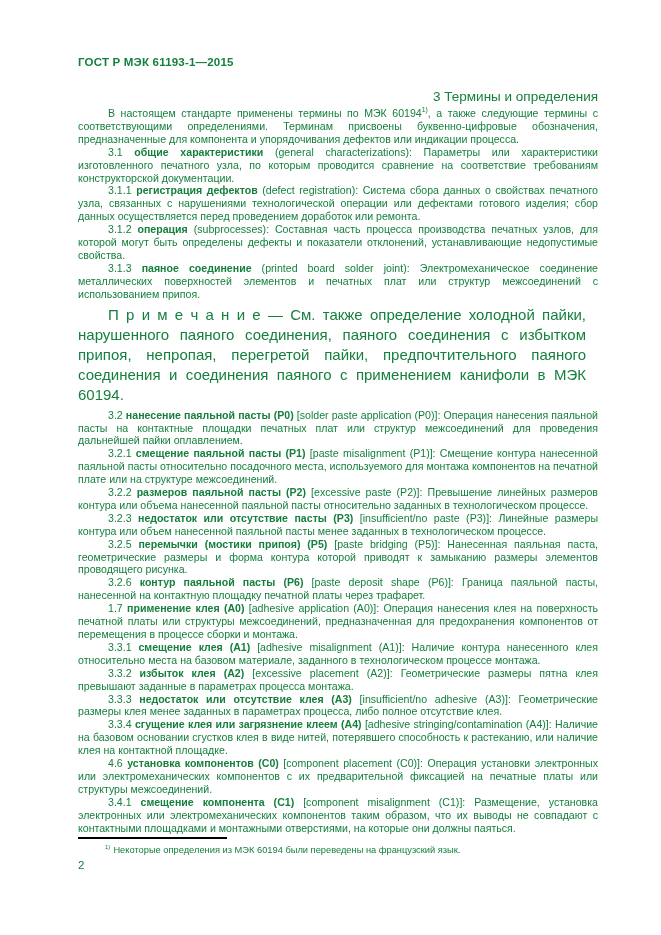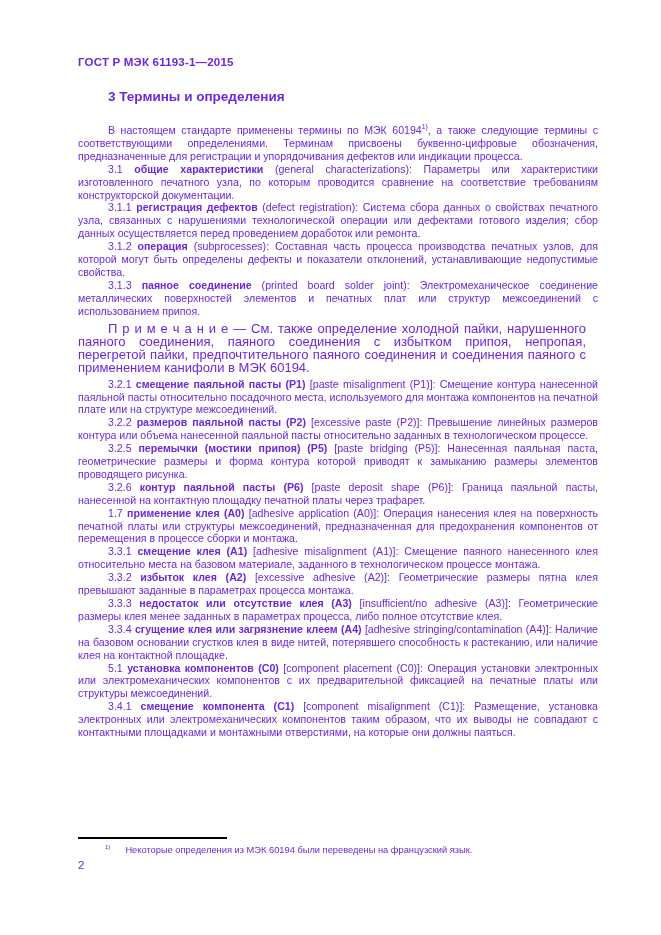--- a/index.html
+++ b/index.html
@@ -9,46 +9,47 @@
     background: #ffffff;
   }
   .page {
     position: relative;
     width: 661px;
     height: 935px;
     background: #ffffff;
     box-sizing: border-box;
     padding: 56px 63px 0 78px;
     font-family: "Liberation Sans", sans-serif;
-    color: #6d28d9;
+    color: #15803d;
     overflow: hidden;
   }
   .running-header {
     font-weight: bold;
     font-size: 11.5px;
     letter-spacing: 0.2px;
     margin: 0 0 0 0;
   }
   .section-title {
     font-size: 13.5px;
-    font-weight: bold;
-    margin: 21px 0 20px 30px;
+    font-weight: normal;
+    margin: 21px 0 3px 30px;
+    text-align: right;
   }
   #doc-body p {
     margin: 0;
     font-size: 10.6px;
     line-height: 12.9px;
     text-align: justify;
     text-indent: 30px;
     hyphens: auto;
     -webkit-hyphens: auto;
   }
   #doc-body p.note {
-    font-size: 13px;
-    line-height: 13px;
+    font-size: 15px;
+    line-height: 20px;
     margin: 4px 12px 4px 0;
   }
   .b { font-weight: bold; }
   sup.fnref {
     font-size: 0.65em;
     line-height: 0;
     vertical-align: super;
   }
   .footer {
     position: absolute;
@@ -60,52 +61,54 @@
     width: 149px;
     height: 2px;
     background: #000000;
     margin: 0 0 6px 0;
   }
   .footnote {
     font-size: 9.3px;
     line-height: 11.3px;
     padding-left: 27px;
   }
-  .footnote .fn-text { margin-left: 15px; text-align: center; }
+  .footnote .fn-text { margin-left: 3px; text-align: center; }
   .page-number {
     font-size: 11.5px;
     margin-top: 3px;
   }
 </style>
 </head>
 <body>
 
 <div class="page">
 
   <div class="running-header">ГОСТ Р МЭК 61193-1—2015</div>
 
   <h1 class="section-title">3 Термины и определения</h1>
 
   <div id="doc-body">
-      <p class="body"><span>В настоящем стандарте применены термины по МЭК 60194</span><sup class="fnref">1)</sup><span>, а также следующие термины с соответствующими определениями. Терминам присвоены буквенно-цифровые обозначения, предназначенные для регистрации и упорядочивания дефектов или индикации процесса.</span></p>
+      <p class="body"><span>В настоящем стандарте применены термины по МЭК 60194</span><sup class="fnref">1)</sup><span>, а также следующие термины с соответствующими определениями. Терминам присвоены буквенно-цифровые обозначения, предназначенные для компонента и упорядочивания дефектов или индикации процесса.</span></p>
       <p class="body"><span>3.1 </span><span class="b">общие характеристики</span><span> (general characterizations): Параметры или характеристики изготовленного печатного узла, по которым проводится сравнение на соответствие требованиям конструкторской документации.</span></p>
       <p class="body"><span>3.1.1 </span><span class="b">регистрация дефектов</span><span> (defect registration): Система сбора данных о свойствах печатного узла, связанных с нарушениями технологической операции или дефектами готового изделия; сбор данных осуществляется перед проведением доработок или ремонта.</span></p>
       <p class="body"><span>3.1.2 </span><span class="b">операция</span><span> (subprocesses): Составная часть процесса производства печатных узлов, для которой могут быть определены дефекты и показатели отклонений, устанавливающие недопустимые свойства.</span></p>
       <p class="body"><span>3.1.3 </span><span class="b">паяное соединение</span><span> (printed board solder joint): Электромеханическое соединение металлических поверхностей элементов и печатных плат или структур межсоединений с использованием припоя.</span></p>
       <p class="note"><span>П р и м е ч а н и е — См. также определение холодной пайки, нарушенного паяного соединения, паяного соединения с избытком припоя, непропая, перегретой пайки, предпочтительного паяного соединения и соединения паяного с применением канифоли в МЭК 60194.</span></p>
+      <p class="body"><span>3.2 </span><span class="b">нанесение паяльной пасты (Р0)</span><span> [solder paste application (P0)]: Операция нанесения паяльной пасты на контактные площадки печатных плат или структур межсоединений для проведения дальнейшей пайки оплавлением.</span></p>
       <p class="body"><span>3.2.1 </span><span class="b">смещение паяльной пасты (Р1)</span><span> [paste misalignment (P1)]: Смещение контура нанесенной паяльной пасты относительно посадочного места, используемого для монтажа компонентов на печатной плате или на структуре межсоединений.</span></p>
       <p class="body"><span>3.2.2 </span><span class="b">размеров паяльной пасты (Р2)</span><span> [excessive paste (P2)]: Превышение линейных размеров контура или объема нанесенной паяльной пасты относительно заданных в технологическом процессе.</span></p>
+      <p class="body"><span>3.2.3 </span><span class="b">недостаток или отсутствие пасты (Р3)</span><span> [insufficient/no paste (P3)]: Линейные размеры контура или объем нанесенной паяльной пасты менее заданных в технологическом процессе.</span></p>
       <p class="body"><span>3.2.5 </span><span class="b">перемычки (мостики припоя) (Р5)</span><span> [paste bridging (P5)]: Нанесенная паяльная паста, геометрические размеры и форма контура которой приводят к замыканию размеры элементов проводящего рисунка.</span></p>
       <p class="body"><span>3.2.6 </span><span class="b">контур паяльной пасты (Р6)</span><span> [paste deposit shape (P6)]: Граница паяльной пасты, нанесенной на контактную площадку печатной платы через трафарет.</span></p>
       <p class="body"><span>1.7 </span><span class="b">применение клея (А0)</span><span> [adhesive application (A0)]: Операция нанесения клея на поверхность печатной платы или структуры межсоединений, предназначенная для предохранения компонентов от перемещения в процессе сборки и монтажа.</span></p>
-      <p class="body"><span>3.3.1 </span><span class="b">смещение клея (А1)</span><span> [adhesive misalignment (A1)]: Смещение паяного нанесенного клея относительно места на базовом материале, заданного в технологическом процессе монтажа.</span></p>
-      <p class="body"><span>3.3.2 </span><span class="b">избыток клея (А2)</span><span> [excessive adhesive (A2)]: Геометрические размеры пятна клея превышают заданные в параметрах процесса монтажа.</span></p>
+      <p class="body"><span>3.3.1 </span><span class="b">смещение клея (А1)</span><span> [adhesive misalignment (A1)]: Наличие контура нанесенного клея относительно места на базовом материале, заданного в технологическом процессе монтажа.</span></p>
+      <p class="body"><span>3.3.2 </span><span class="b">избыток клея (А2)</span><span> [excessive placement (A2)]: Геометрические размеры пятна клея превышают заданные в параметрах процесса монтажа.</span></p>
       <p class="body"><span>3.3.3 </span><span class="b">недостаток или отсутствие клея (А3)</span><span> [insufficient/no adhesive (A3)]: Геометрические размеры клея менее заданных в параметрах процесса, либо полное отсутствие клея.</span></p>
       <p class="body"><span>3.3.4 </span><span class="b">сгущение клея или загрязнение клеем (А4)</span><span> [adhesive stringing/contamination (A4)]: Наличие на базовом основании сгустков клея в виде нитей, потерявшего способность к растеканию, или наличие клея на контактной площадке.</span></p>
-      <p class="body"><span>5.1 </span><span class="b">установка компонентов (С0)</span><span> [component placement (C0)]: Операция установки электронных или электромеханических компонентов с их предварительной фиксацией на печатные платы или структуры межсоединений.</span></p>
+      <p class="body"><span>4.6 </span><span class="b">установка компонентов (С0)</span><span> [component placement (C0)]: Операция установки электронных или электромеханических компонентов с их предварительной фиксацией на печатные платы или структуры межсоединений.</span></p>
       <p class="body"><span>3.4.1 </span><span class="b">смещение компонента (С1)</span><span> [component misalignment (C1)]: Размещение, установка электронных или электромеханических компонентов таким образом, что их выводы не совпадают с контактными площадками и монтажными отверстиями, на которые они должны паяться.</span></p>
     </div>
 
   <div class="footer">
     <div class="footnote-rule"></div>
     <div class="footnote">
       <sup class="fnref">1)</sup><span class="fn-text">Некоторые определения из МЭК 60194 были переведены на французский язык.</span>
     </div>
     <div class="page-number">2</div>
   </div>

